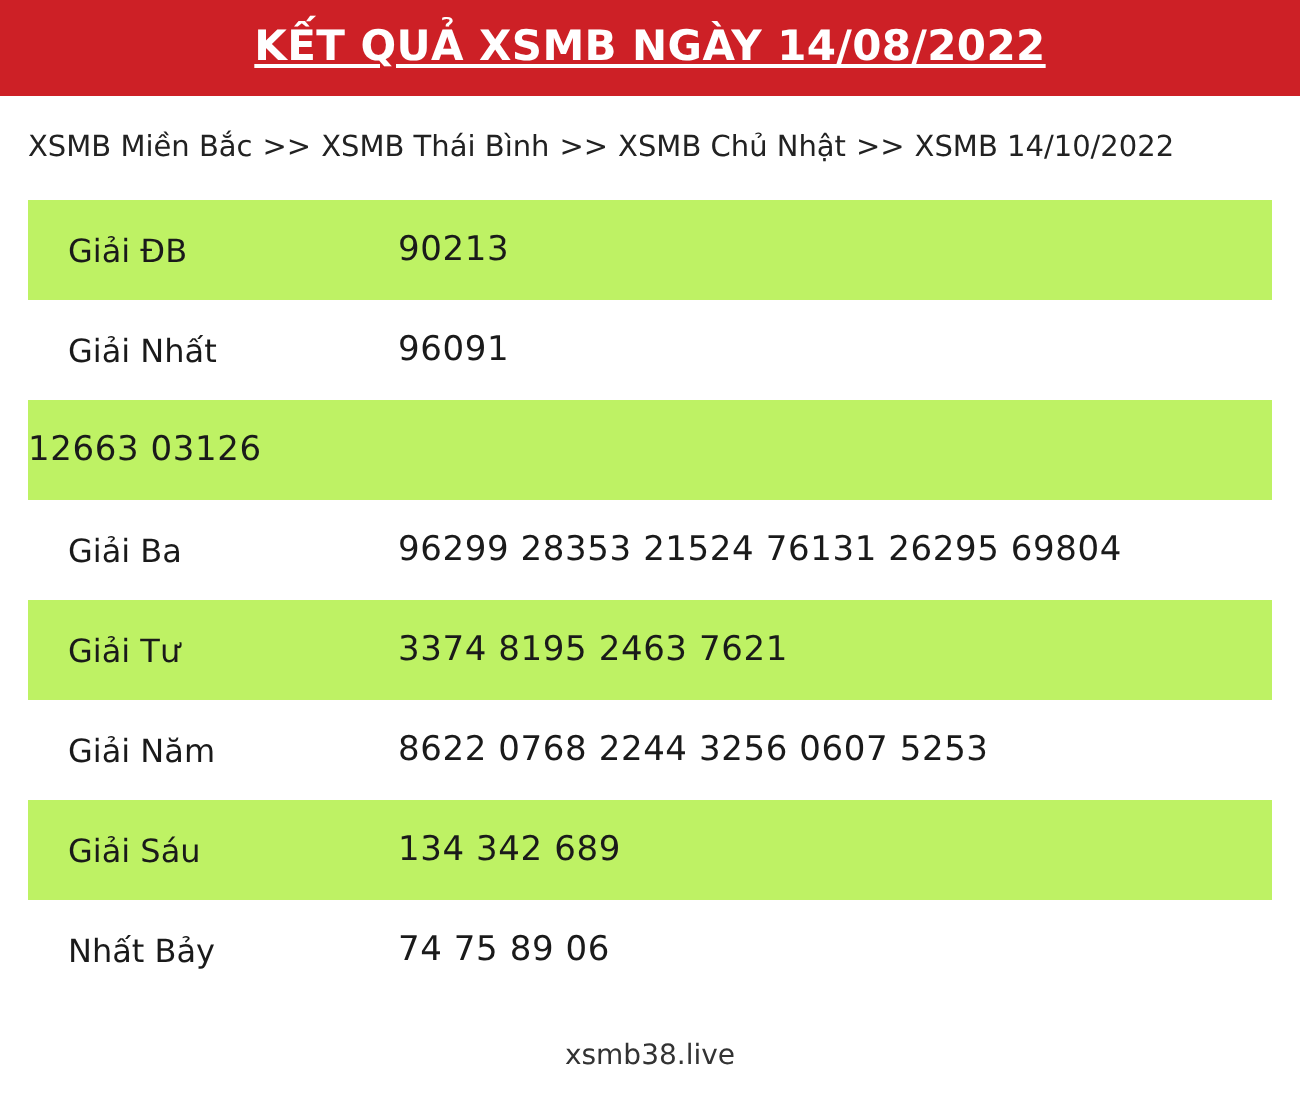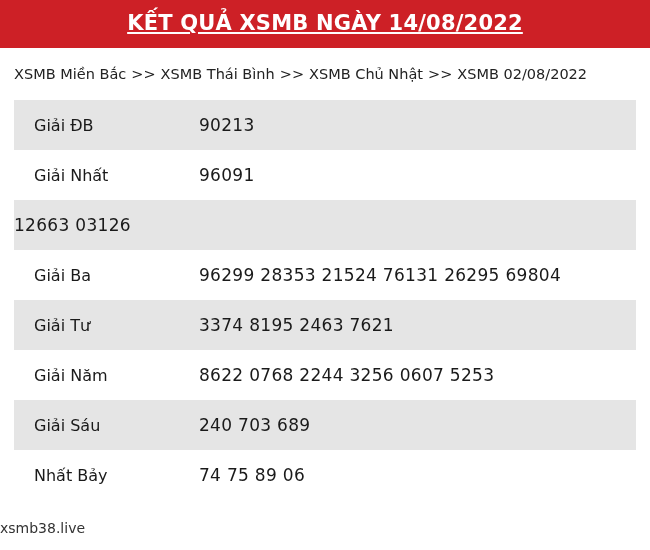--- a/index.html
+++ b/index.html
@@ -57,39 +57,40 @@
     flex-direction: column;
     margin: 0 14px;
   }
   .row {
     display: flex;
     align-items: center;
     height: 50px;
     box-sizing: border-box;
   }
   .row.alt {
-    background: #e5e5e5;
+    background: #bef264;
   }
   .row-label {
     width: 185px;
     padding-left: 20px;
     box-sizing: border-box;
     font-size: 16px;
     color: #1a1a1a;
   }
   .row-value {
     flex: 1;
     font-size: 17px;
     color: #1a1a1a;
     letter-spacing: 0.3px;
   }
   .footer {
     flex: 1;
     display: flex;
     align-items: flex-start;
+    justify-content: center;
     padding-top: 20px;
     box-sizing: border-box;
   }
   .footer-text {
     font-size: 14px;
     color: #333333;
   }
 </style>
 </head>
 <body>
@@ -100,21 +101,21 @@
     <div class="header-title">KẾT QUẢ XSMB NGÀY 14/08/2022</div>
   </div>
 
   <div class="breadcrumb">
     <span class="breadcrumb-item">XSMB Miền Bắc</span>
     <span class="breadcrumb-sep">&gt;&gt;</span>
     <span class="breadcrumb-item">XSMB Thái Bình</span>
     <span class="breadcrumb-sep">&gt;&gt;</span>
     <span class="breadcrumb-item">XSMB Chủ Nhật</span>
     <span class="breadcrumb-sep">&gt;&gt;</span>
-    <span class="breadcrumb-item">XSMB 02/08/2022</span>
+    <span class="breadcrumb-item">XSMB 14/10/2022</span>
   </div>
 
   <div class="table">
 
     <div class="row alt">
       <div class="row-label">Giải ĐB</div>
       <div class="row-value">90213</div>
     </div>
 
     <div class="row">
@@ -136,21 +137,21 @@
       <div class="row-value">3374 8195 2463 7621</div>
     </div>
 
     <div class="row">
       <div class="row-label">Giải Năm</div>
       <div class="row-value">8622 0768 2244 3256 0607 5253</div>
     </div>
 
     <div class="row alt">
       <div class="row-label">Giải Sáu</div>
-      <div class="row-value">240 703 689</div>
+      <div class="row-value">134 342 689</div>
     </div>
 
     <div class="row">
       <div class="row-label">Nhất Bảy</div>
       <div class="row-value">74 75 89 06</div>
     </div>
 
   </div>
 
   <div class="footer">

